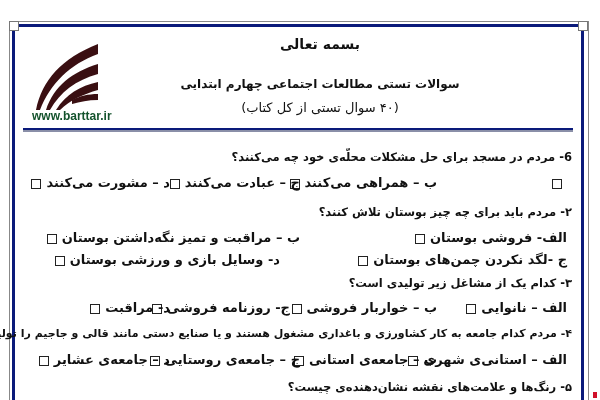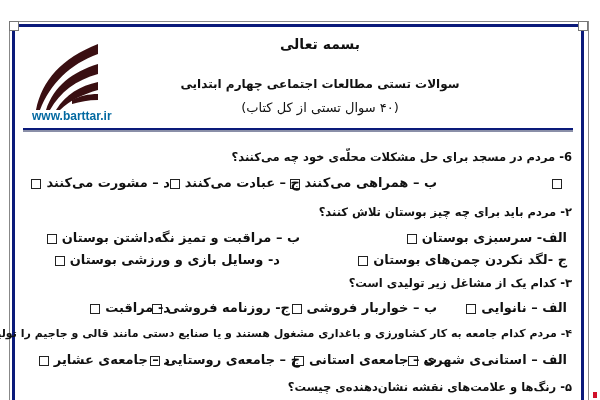--- a/index.html
+++ b/index.html
@@ -16,21 +16,21 @@
     }
     .frame-inner {
       position: absolute; left: 12px; top: 24px; width: 572px; height: 400px;
       border-top: 3px solid #0a1a7a; border-left: 3px solid #0a1a7a; border-right: 3px solid #0a1a7a;
       box-sizing: border-box;
     }
     .corner { position:absolute; width:8px; height:8px; border:1px solid #777; background:#fff; }
     .logo { position: absolute; left: 32px; top: 40px; width: 70px; height: 72px; }
     .site {
       position: absolute; left: 32px; top: 109px;
-      font-family: "Liberation Sans", sans-serif; font-weight: bold; font-size: 12px; color: #0369a1;
+      font-family: "Liberation Sans", sans-serif; font-weight: bold; font-size: 12px; color: #14532d;
     }
     .sep1 { position:absolute; left: 23px; top: 128px; width: 550px; height: 2px; background: #0a1a7a; }
     .sep2 { position:absolute; left: 23px; top: 130px; width: 550px; height: 2px; background: #8a8fa8; }
     .title {
       position: absolute; left: 100px; width: 440px; text-align: center; direction: rtl;
       font-weight: bold;
     }
     .t1 { top: 36px; font-size: 14px; }
     .t2 { top: 77px; font-size: 12px; }
     .t3 { top: 100px; font-size: 13px; font-weight: normal; }
@@ -69,21 +69,21 @@
 <div class="sep1"></div>
 <div class="sep2"></div>
 
 <div class="q" style="top:150px;">6- مردم در مسجد برای حل مشکلات محلّه‌ی خود چه می‌کنند؟</div>
 <div class="opt" style="right:33px;top:175px;"><span class="cb"></span></div>
 <div class="opt" style="right:163px;top:175px;"><span>ب – همراهی می‌کنند</span><span class="cb"></span></div>
 <div class="opt" style="right:300px;top:175px;"><span>ج – عبادت می‌کنند</span><span class="cb"></span></div>
 <div class="opt" style="right:430px;top:175px;"><span>د – مشورت می‌کنند</span><span class="cb"></span></div>
 
 <div class="q" style="top:205px;">۲- مردم باید برای چه چیز بوستان تلاش کنند؟</div>
-<div class="opt" style="right:33px;top:230px;"><span>الف- سرسبزی بوستان</span><span class="cb"></span></div>
+<div class="opt" style="right:33px;top:230px;"><span>الف- فروشی بوستان</span><span class="cb"></span></div>
 <div class="opt" style="right:300px;top:230px;"><span>ب – مراقبت و تمیز نگه‌داشتن بوستان</span><span class="cb"></span></div>
 <div class="opt" style="right:33px;top:252px;"><span>ج -لگد نکردن چمن‌های بوستان</span><span class="cb"></span></div>
 <div class="opt" style="right:320px;top:252px;"><span>د- وسایل بازی و ورزشی بوستان</span><span class="cb"></span></div>
 
 <div class="q" style="top:276px;">۳- کدام یک از مشاغل زیر تولیدی است؟</div>
 <div class="opt" style="right:33px;top:300px;"><span>الف – نانوایی</span><span class="cb"></span></div>
 <div class="opt" style="right:163px;top:300px;"><span>ب – خواربار فروشی</span><span class="cb"></span></div>
 <div class="opt" style="right:310px;top:300px;"><span>ج- روزنامه فروشی</span><span class="cb"></span></div>
 <div class="opt" style="right:430px;top:300px;"><span>د- مراقبت</span><span class="cb"></span></div>
 

